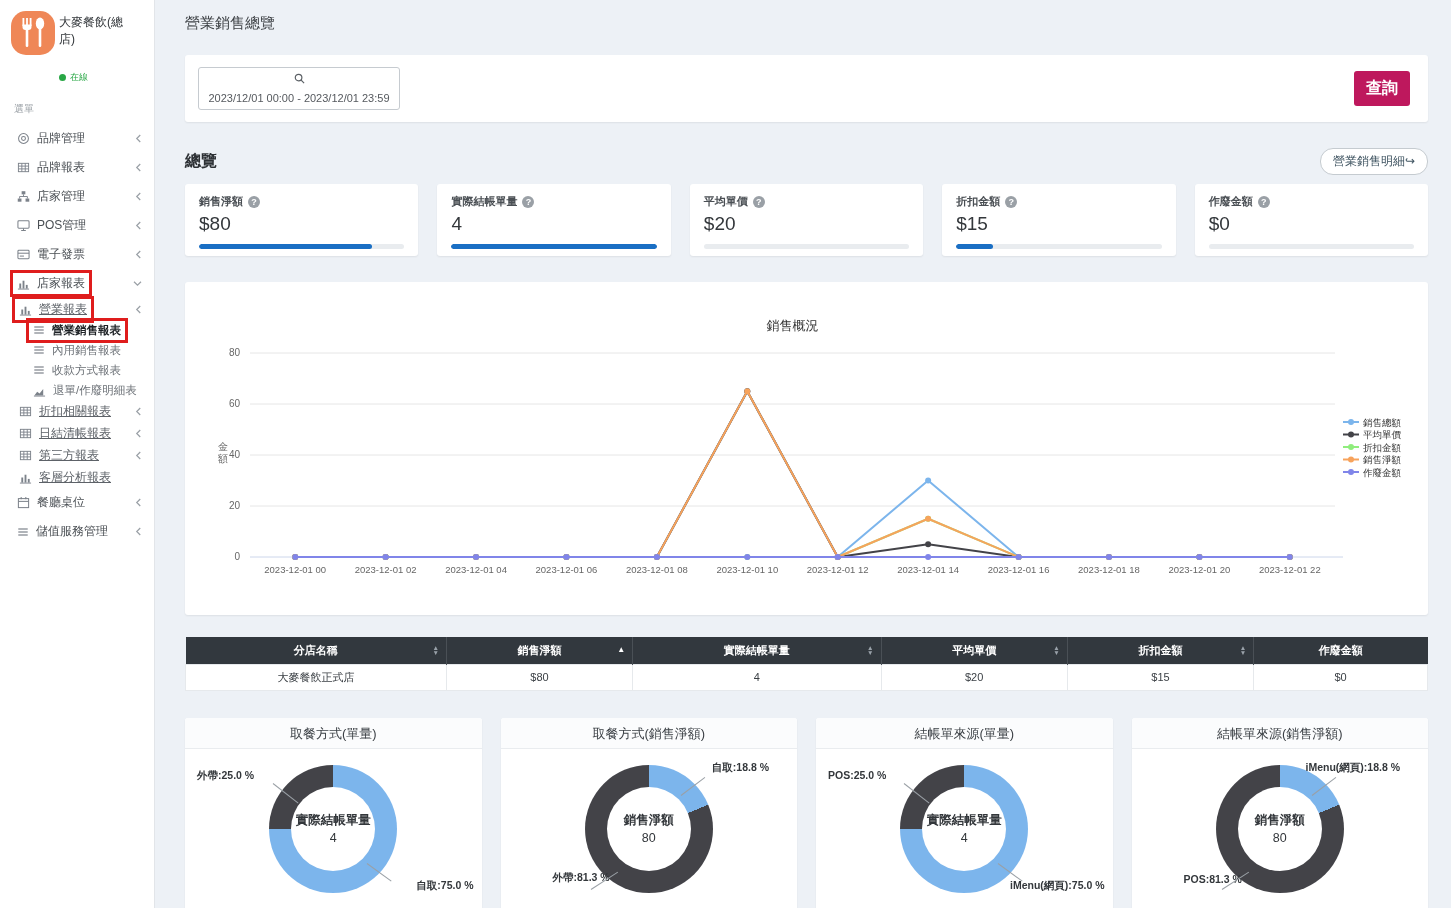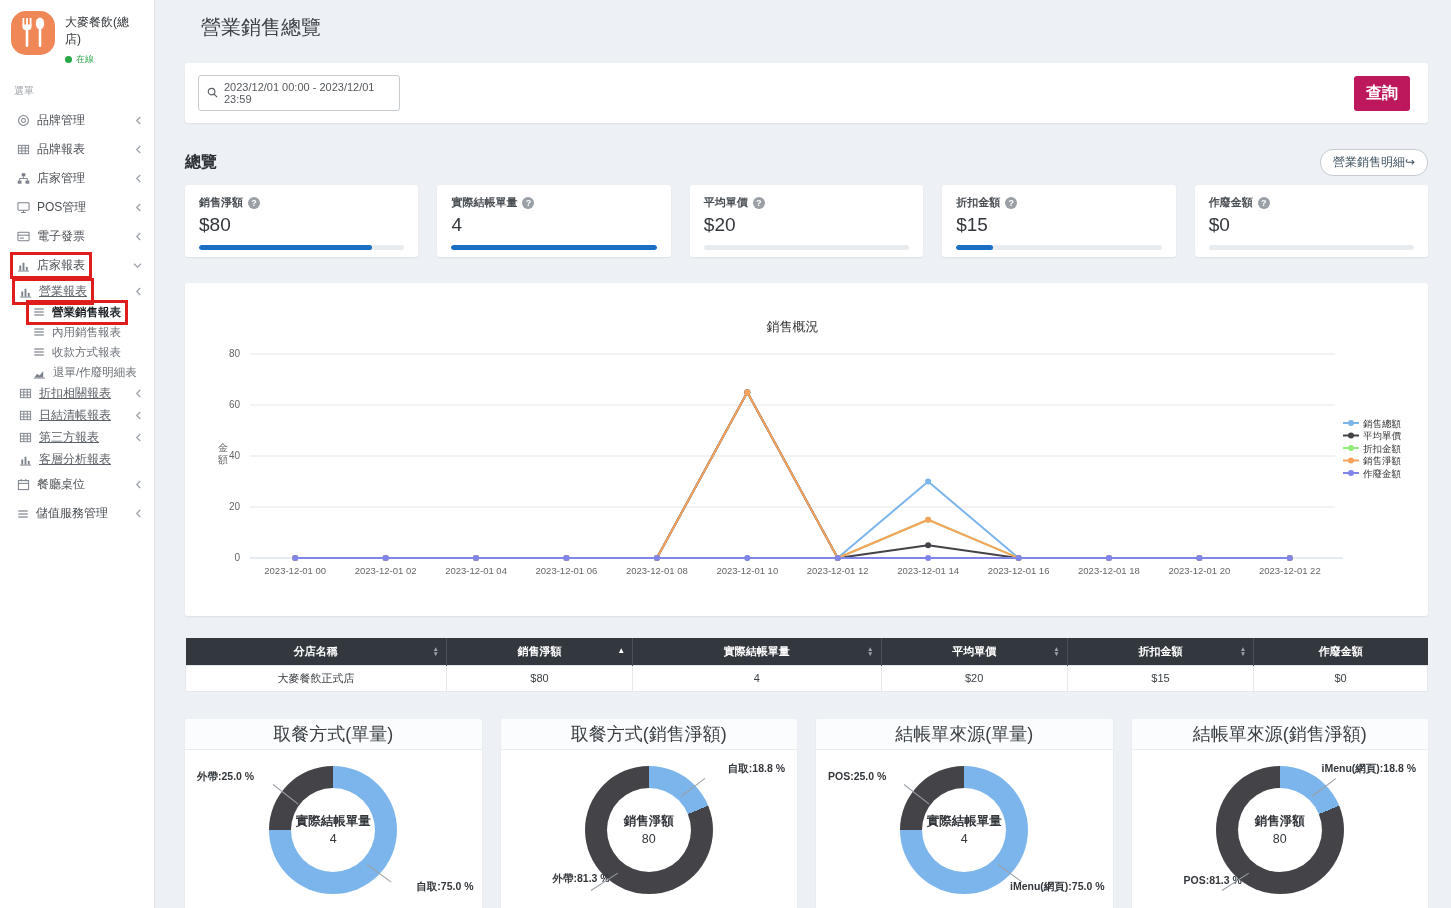--- a/index.html
+++ b/index.html
@@ -2,42 +2,42 @@
 <html><head>
 <meta charset="utf-8">
 <style>
   * { margin:0; padding:0; box-sizing:border-box; }
   html,body { width:1451px; height:908px; overflow:hidden; }
   body { background:#edf1f6; font-family:"Liberation Sans","DejaVu Sans",sans-serif; color:#333; }
   .app { display:flex; width:1451px; height:908px; }
 
   
   .sidebar { width:155px; min-width:155px; background:#fff; border-right:1px solid #e2e5e9; height:908px; padding-top:10px; }
-  .brand-row { display:flex; gap:9px; padding:0 16px 0 10px; align-items:flex-start; }
+  .brand-row { display:flex; gap:3px; padding:0 16px 0 10px; align-items:flex-start; }
   .brand-name { font-size:12px; color:#33373b; margin-top:4px; }
-  .brand-status { font-size:9px; color:#28a745; margin-top:5px; display:flex; align-items:center; gap:4px; }
+  .brand-status { font-size:9px; color:#28a745; margin-top:23px; display:flex; align-items:center; gap:4px; }
   .brand-status .dot { width:7px; height:7px; border-radius:50%; background:#28a745; display:inline-block; }
   .menu-label { font-size:10px; color:#9aa0a6; padding:18px 14px 8px; }
   .s-item { display:flex; align-items:center; padding:0 12px 0 14px; height:29px; font-size:12px; color:#4a4f54; cursor:pointer; }
   .s-item.lvl1 { height:22px; padding-left:16px; color:#5d6268;text-decoration:underline; }
   .s-item.lvl2 { height:20px; padding-left:30px; font-size:11.5px; color:#6b7076; }
   .s-item.active .lbl { color:#1c2024; font-weight:bold; }
   .s-item .grp { display:flex; align-items:center; gap:7px; padding:1px 3px; }
   .s-item .grp.red-box { outline:3px solid #df1d1d; outline-offset:1px; }
   .s-item .ic { color:#7c828a; display:inline-flex; }
   .s-item .chev { margin-left:auto; color:#9aa0a6; display:inline-flex; }
   .gap-before { }
 
   
   .main { flex:1; padding:10px 23px 0 30px; position:relative; }
-  .page-title { font-size:20px; font-weight:400; color:#3d4145; margin:4px 16px 22px; }
+  .page-title { font-size:15px; font-weight:400; color:#3d4145; margin:4px 0 22px; }
   .card { background:#fff; border-radius:3px; box-shadow:0 1px 2px rgba(0,0,0,.07); }
 
   .filter-card { padding:12px 18px 12px 13px; display:flex; align-items:center; justify-content:space-between; margin-bottom:26px; }
-  .date-input { width:202px; border:1px solid #c6cbd0; border-radius:3px; padding:5px 8px; display:flex; gap:6px; align-items:center; font-size:11px; color:#55595e; background:#fff; cursor:pointer; }
+  .date-input { width:202px; border:1px solid #c6cbd0; border-radius:3px; padding:5px 8px; display:flex; gap:6px; align-items:center; font-size:11px; color:#55595e; background:#fff; cursor:pointer;flex-direction:column; }
   .query-btn { background:#be185d; color:#fff; border:none; border-radius:3px; padding:7px 12px; font-size:16px; font-weight:bold; cursor:pointer; }
 
   .overview-row { display:flex; justify-content:space-between; align-items:center; margin-bottom:10px; height:26px; }
   .overview-row h2 { font-size:16px; color:#2d3135; }
   .detail-btn { background:#fff; border:1px solid #c5cbd0; border-radius:13px; padding:4px 12px; font-size:12px; color:#3e5360; cursor:pointer; }
 
   .cards-row { display:flex; gap:19px; margin-bottom:26px; }
   .m-card { flex:1; background:#fff; border-radius:3px; box-shadow:0 1px 2px rgba(0,0,0,.07); padding:10px 14px 9px; height:72px; }
   .m-label { font-size:11px; font-weight:bold; color:#4a4f54; display:flex; align-items:center; gap:5px; }
   .q-icon { width:12px; height:12px; border-radius:50%; background:#9aa0a6; color:#fff; font-size:9px; line-height:12px; text-align:center; font-weight:bold; cursor:pointer; }
@@ -49,29 +49,29 @@
 
   table { width:100%; border-collapse:collapse; font-size:11px; margin-bottom:27px; }
   th { background:#32383e; color:#fff; height:27px; font-weight:bold; position:relative; border-right:1px solid #4a5056; cursor:pointer; }
   th:last-child { border-right:none; }
   .sorts { position:absolute; right:7px; top:50%; transform:translateY(-50%); display:flex; flex-direction:column; font-size:6.5px; line-height:5px; color:#9aa2aa; font-weight:normal; }
   .sorts.active { font-size:8px; line-height:8px; color:#fff; }
   td { background:#fff; text-align:center; height:26px; border:1px solid #e6e9ec; color:#3a3f44; }
 
   .donut-row { display:flex; gap:19px; }
   .donut-card { flex:1; background:#fff; border-radius:3px; box-shadow:0 1px 2px rgba(0,0,0,.07); height:192px; }
-  .donut-title { height:31px; line-height:31px; text-align:center; font-size:18px; color:#3a3f44; background:#fbfcfd; border-bottom:1px solid #e9ecef; border-radius:3px 3px 0 0; }
+  .donut-title { height:31px; line-height:31px; text-align:center; font-size:13px; color:#3a3f44; background:#fbfcfd; border-bottom:1px solid #e9ecef; border-radius:3px 3px 0 0; }
   .donut-body { position:relative; height:160px; }
   .donut { position:absolute; left:50%; top:50%; transform:translate(-50%,-50%); width:128px; height:128px; border-radius:50%; }
   .hole { position:absolute; inset:22px; background:#fff; border-radius:50%; display:flex; flex-direction:column; align-items:center; justify-content:center; font-size:12.5px; color:#33373b; text-align:center; }
   .hole .cl { font-weight:bold; margin-bottom:2px; }
   .d-label { position:absolute; font-size:10.5px; font-weight:bold; color:#33373b; white-space:nowrap; }
   .p-tl { left:12px; top:20px; }
   .p-br { right:8px; bottom:16px; }
-  .p-tr { right:12px; top:12px; }
+  .p-tr { right:28px; top:12px; }
   .p-bl { left:26px; bottom:24px;margin-left:26px; }
   .conn { position:absolute; height:1px; background:#9aa0a6; transform-origin:left center; }
   .conn-tl { left:88px; top:34px; width:32px; transform:rotate(38deg); }
   .conn-br { left:182px; top:114px; width:30px; transform:rotate(36deg); }
   .conn-tr { left:180px; top:46px; width:30px; transform:rotate(-37deg); }
   .conn-bl { left:90px; top:140px; width:32px; transform:rotate(-33deg); }
 
   .bottom-bar { height:8px; background:#31363c; margin-top:3px; border-radius:2px 2px 0 0; }
 </style>
 </head>

